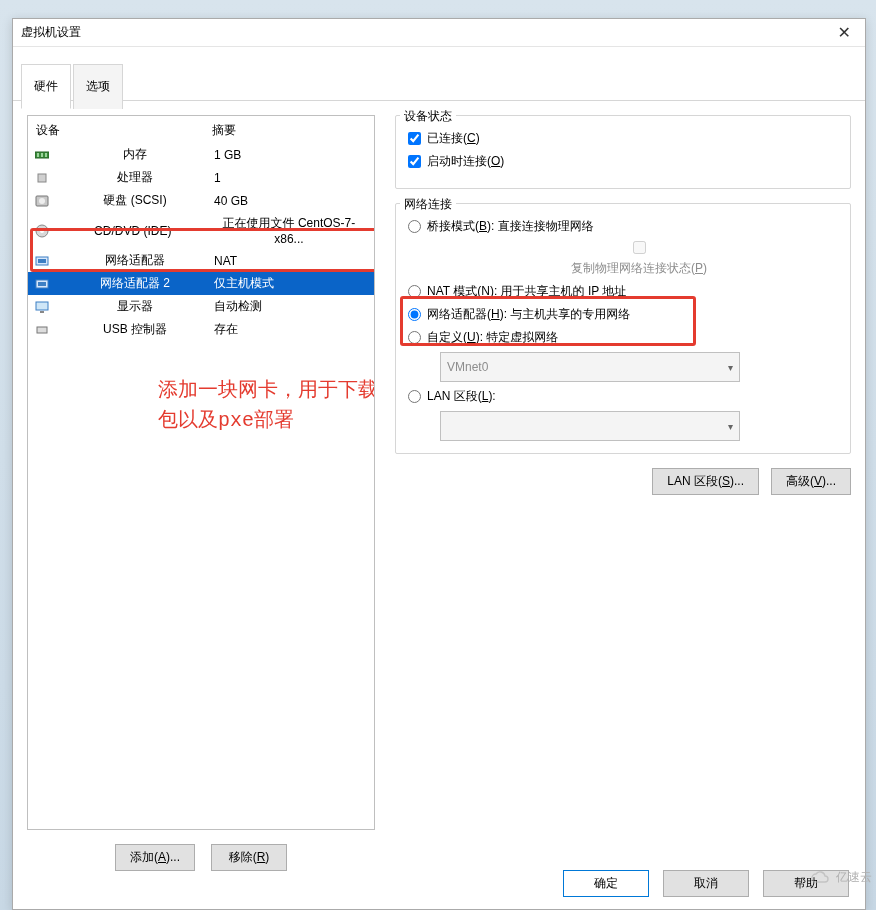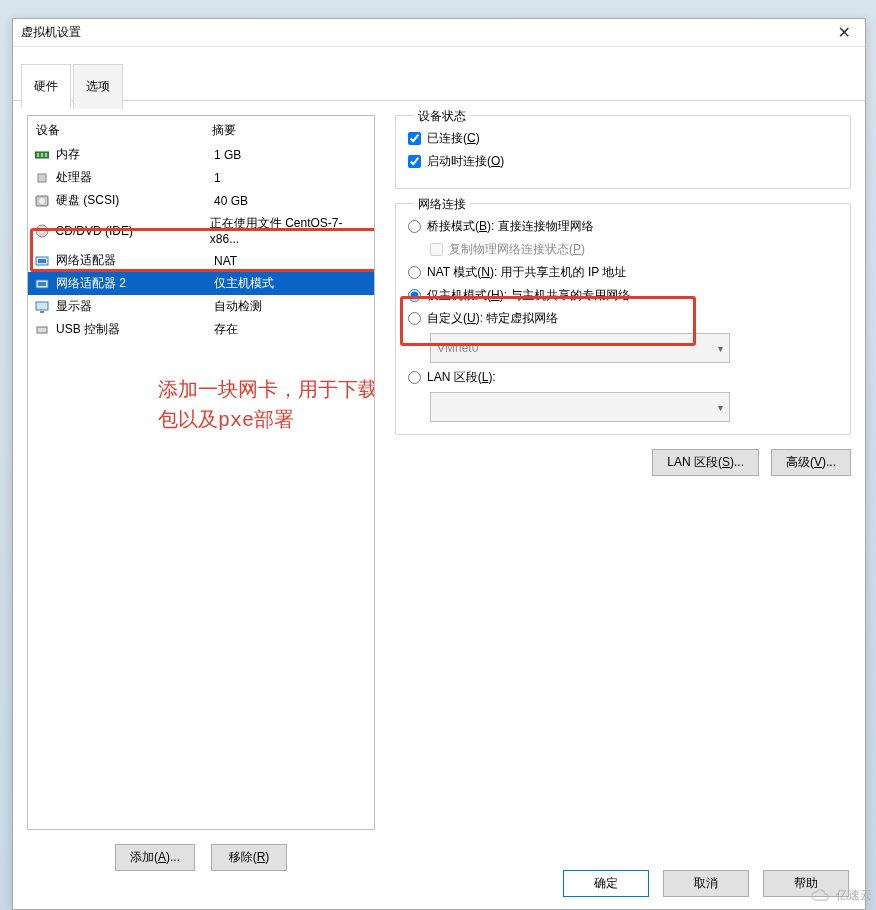--- a/index.html
+++ b/index.html
@@ -9,41 +9,41 @@
 .titlebar .ttl { flex: 1; font-size: 12px; }
 .titlebar .close { font-size: 16px; color: #333; cursor: pointer; padding: 0 6px; }
 .tabstrip { padding: 8px 8px 0 8px; border-bottom: 1px solid #d6d6d6; display: flex; gap: 2px; }
 .tab { padding: 13px 12px; border: 1px solid #d6d6d6; border-bottom: none; background: #f4f4f4; position: relative; top: 9px; cursor: pointer; }
 .tab.active { background: #fff; border-bottom: 1px solid #fff; }
 .content { display: flex; padding: 14px 14px 0 14px; gap: 20px; height: 782px; }
 .left { width: 348px; display: flex; flex-direction: column; }
 .device-box { border: 1px solid #bfbfbf; height: 715px; overflow: hidden; position: relative; }
 .dev-head { display: flex; padding: 6px 8px 4px 8px; color: #000; }
 .dev-head .c1 { width: 176px; }
-.dev-row { display: flex; align-items: center; padding: 3px 6px; cursor: default; }
+.dev-row { display: flex; align-items: center; padding: 3px 6px; cursor: default; text-align: center; }
 .dev-row .ic { width: 16px; height: 14px; margin-right: 6px; display: flex; align-items: center; justify-content: center; }
 .dev-row .c1 { width: 158px; }
 .dev-row.selected { background: #0a64c8; color: #fff; }
 .redbox { position: absolute; border: 3px solid #e43b2f; border-radius: 3px; pointer-events: none; }
 .anno { position: absolute; color: #e43b2f; font-size: 20px; font-family: Liberation Mono, monospace; line-height: 1.5; pointer-events: none; }
 .left-btns { display: flex; justify-content: center; gap: 16px; margin-top: 14px; }
 .btn { padding: 4px 14px; border: 1px solid #adadad; background: #e1e1e1; cursor: pointer; min-width: 76px; text-align: center; }
 .right { flex: 1; }
 .grp { border: 1px solid #d6d6d6; border-radius: 2px; padding: 8px 12px 12px 12px; margin-bottom: 14px; position: relative; }
-.grp-title { position: absolute; top: -8px; left: 18px; background: #fff; padding: 0 4px; color: #000; }
+.grp-title { position: absolute; top: -8px; left: 4px; background: #fff; padding: 0 4px; color: #000; }
 .chk, .rdo { display: flex; align-items: center; gap: 6px; margin: 6px 0; }
 .chk input, .rdo input { width: 13px; height: 13px; }
-.indent { margin-left: 22px; }
+.indent { margin-left: 32px; flex-direction: column; }
 .select { width: 300px; height: 22px; border: 1px solid #c0c0c0; background: #f4f4f4; color: #6d6d6d; padding: 14px 6px; display: flex; align-items: center; justify-content: space-between; }
 .select.dis { color: #8d8d8d; }
 .select .arrow { font-size: 10px; color: #666; }
 .net-btns { display: flex; justify-content: flex-end; gap: 12px; margin-top: 8px; }
 .dlg-footer { position: absolute; bottom: 12px; right: 16px; display: flex; gap: 14px; align-items: center; }
 .btn.primary { border: 1px solid #0078d7; background: #fff; color: #000; }
-.watermark { position: absolute; right: 4px; bottom: 6px; color: #b0b0b0; font-size: 13px; display: flex; align-items: center; gap: 4px; }
+.watermark { position: absolute; right: 4px; bottom: 24px; color: #b0b0b0; font-size: 13px; display: flex; align-items: center; gap: 4px; }
 .watermark svg { opacity: .6; }
 .underline { text-decoration: underline; }
 .disabled-label { color: #8d8d8d; }
 </style>
 </head>
 <body>
 
 <div class="dlg">
   <div class="titlebar">
     <span class="ttl">虚拟机设置</span>
@@ -178,21 +178,21 @@
             <input type="checkbox" disabled="" style="">
             <span><span>复制物理网络连接状态(</span><span class="underline">P</span><span>)</span></span>
           </label>
 
         <label class="rdo">
             <input type="radio" name="nc" style="">
             <span><span>NAT 模式(</span><span class="underline">N</span><span>): 用于共享主机的 IP 地址</span></span>
           </label>
         <label class="rdo">
             <input type="radio" name="nc" checked="" style="">
-            <span><span>仅主机模式(</span><span class="underline">H</span><span>): 与主机共享的专用网络</span></span>
+            <span><span>网络适配器(</span><span class="underline">H</span><span>): 与主机共享的专用网络</span></span>
           </label>
         <label class="rdo">
             <input type="radio" name="nc" style="">
             <span><span>自定义(</span><span class="underline">U</span><span>): 特定虚拟网络</span></span>
           </label>
 
         <div class="indent" style="margin-top:4px; margin-bottom:6px;">
           <div class="select dis">
             <span>VMnet0</span>
             <span class="arrow">▾</span>

